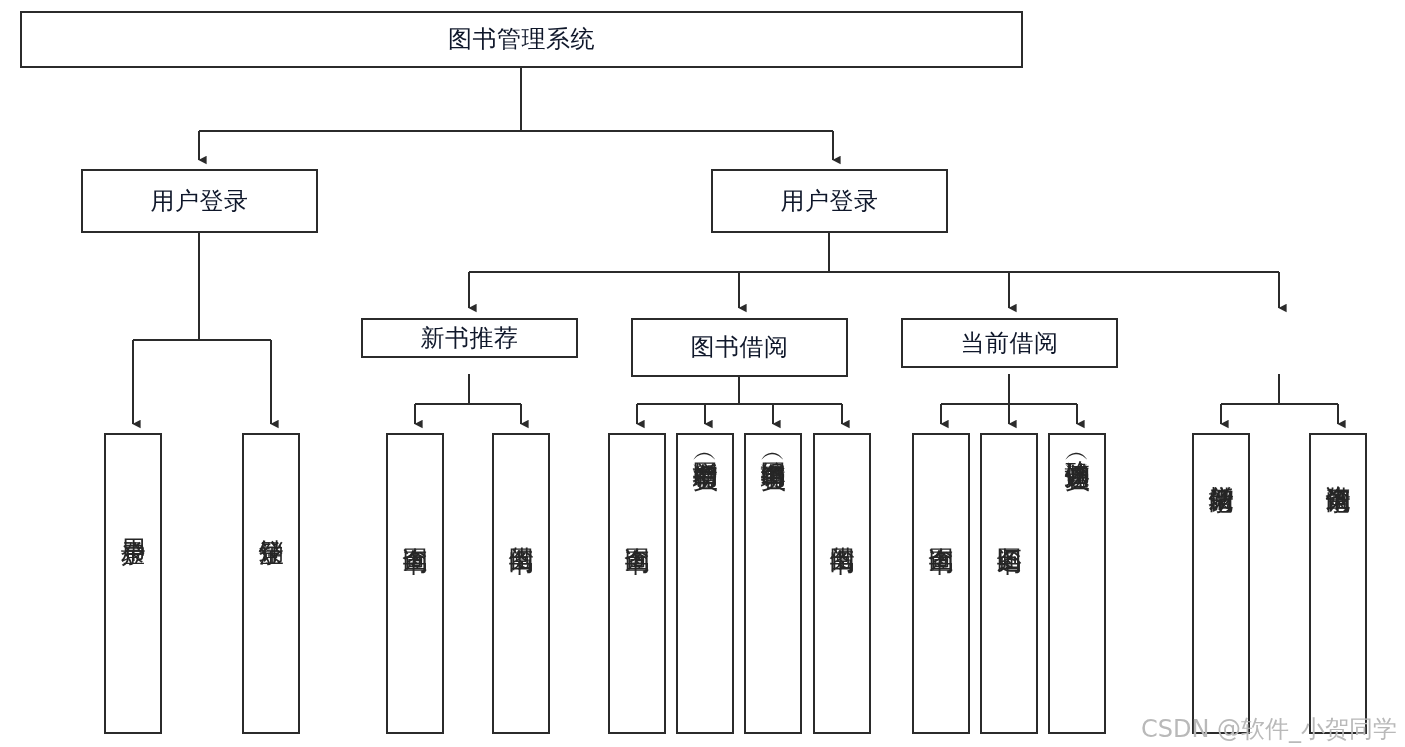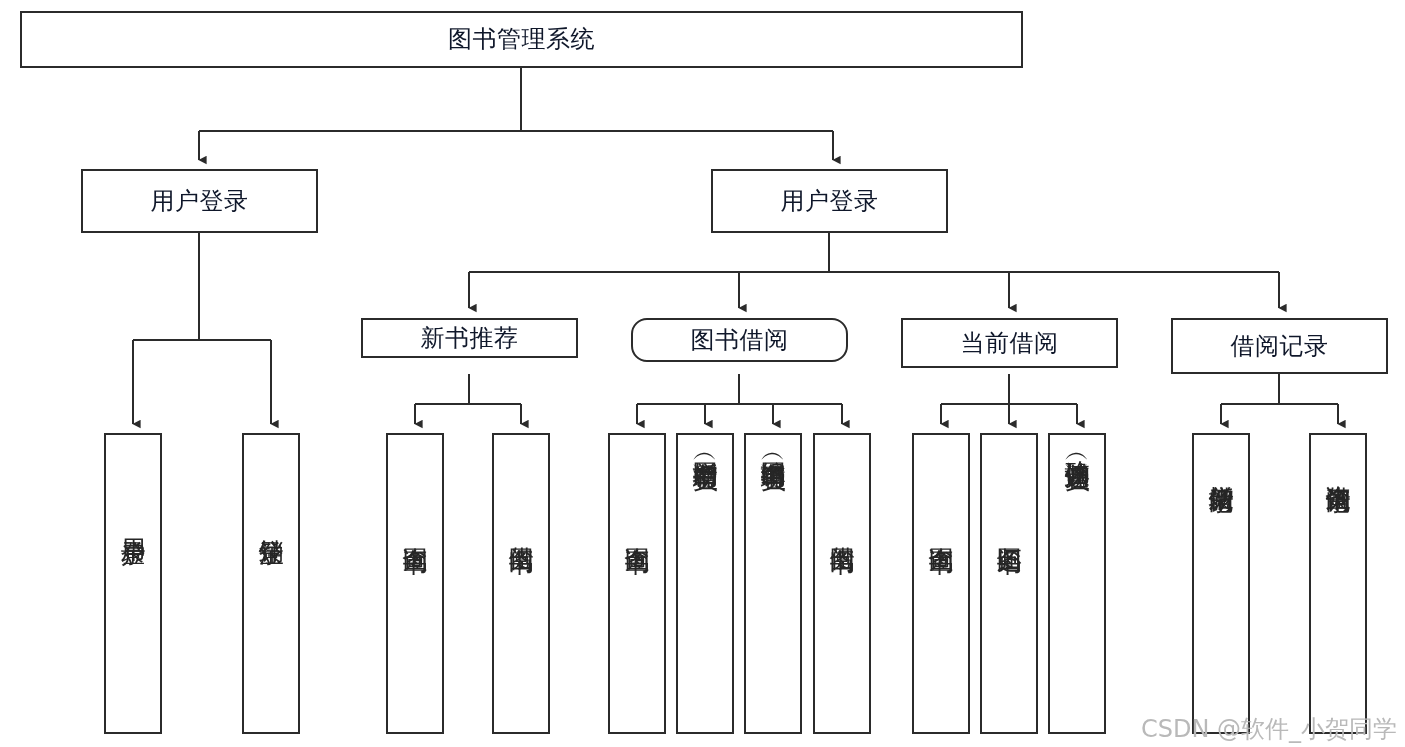--- a/index.html
+++ b/index.html
@@ -132,28 +132,25 @@
   <div class="node-box" style="left:81px; top:169px; width:237px; height:64px;">
     <span class="node-label-h">用户登录</span>
   </div>
   <div class="node-box" style="left:711px; top:169px; width:237px; height:64px;">
     <span class="node-label-h">用户登录</span>
   </div>
 
   <div class="node-box" style="left:361px; top:318px; width:217px; height:40px;">
     <span class="node-label-h">新书推荐</span>
   </div>
-  <div class="node-box" style="left:631px; top:318px; width:217px; height:44px;border-radius:16px;">
+  <div class="node-box" style="left:631px; top:318px; width:217px; height:59px;">
     <span class="node-label-h">图书借阅</span>
   </div>
   <div class="node-box" style="left:901px; top:318px; width:217px; height:50px;">
     <span class="node-label-h">当前借阅</span>
-  </div>
-  <div class="node-box" style="left:1171px; top:318px; width:217px; height:56px;">
-    <span class="node-label-h">借阅记录</span>
   </div>
 
   <div class="node-box leaf mid" style="left:104px; top:433px; width:58px; height:301px;">
     <span class="node-label-v">用户登录</span>
   </div>
   <div class="node-box leaf mid" style="left:242px; top:433px; width:58px; height:301px;">
     <span class="node-label-v">注销登录</span>
   </div>
 
   <div class="node-box leaf midshort" style="left:386px; top:433px; width:58px; height:301px;">

